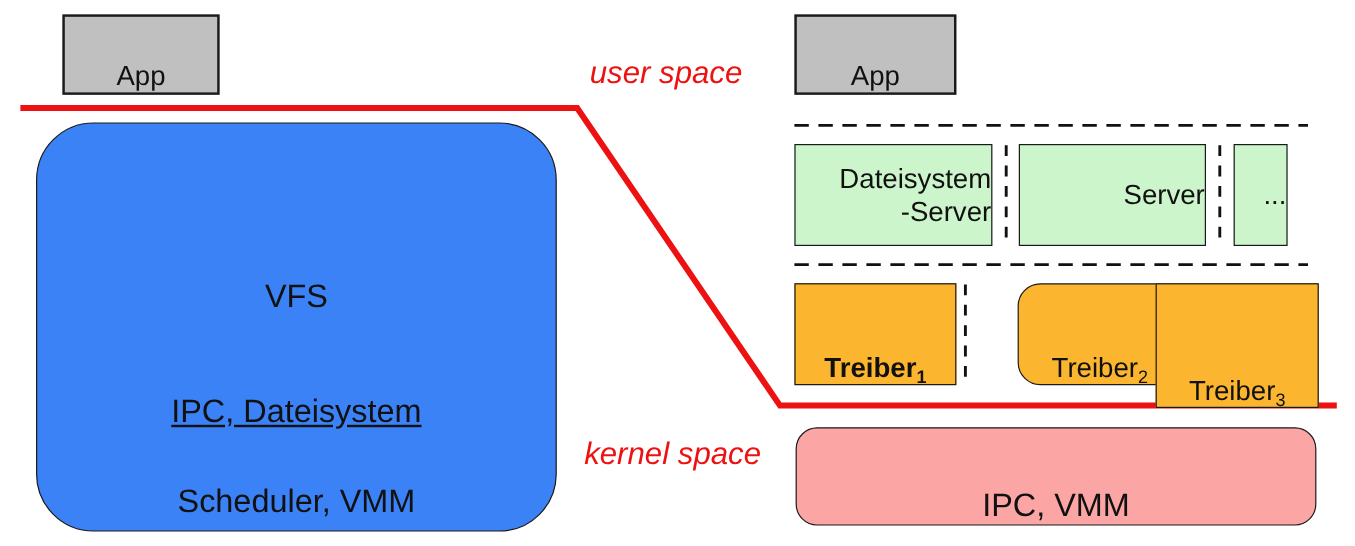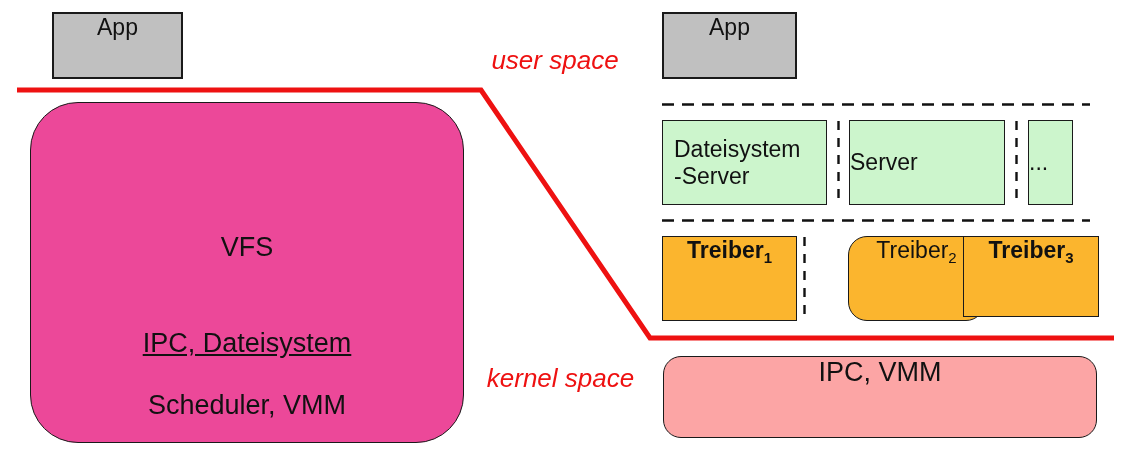--- a/index.html
+++ b/index.html
@@ -3,25 +3,25 @@
 <meta charset="utf-8">
 <style>
   html,body{margin:0;padding:0;background:#fff;}
   .canvas{
     position:relative;width:1129px;height:455px;background:#fff;overflow:hidden;
     font-family:"Liberation Sans", sans-serif;color:#111;
   }
   .canvas svg{position:absolute;left:0;top:0;}
   .box{
     position:absolute;box-sizing:border-box;border:2px solid #1a1a1a;
-    display:flex;align-items:flex-start;justify-content:center;text-align:center;
+    display:flex;align-items:flex-end;justify-content:center;text-align:center;
   }
   .app{background:var(--gray,#c0c0c0);font-size:23px;}
   .monolith{
-    left:30px;top:102px;width:434px;height:341px;background:#ec4899;
+    left:30px;top:102px;width:434px;height:341px;background:#3b82f6;
     border:1.7px solid #1a1a1a;border-radius:48px;display:block;
   }
   .layer{
     position:absolute;left:0;width:100%;text-align:center;
     font-size:27px;line-height:30px;
   }
   .server{background:var(--green,#ccf5cc);border:1.7px solid #1a1a1a;
     flex-direction:column;font-size:23px;line-height:27px;}
   .driver{background:var(--orange,#fbb52e);border:1.7px solid #1a1a1a;font-size:23px;}
   .sub{font-size:15px;position:relative;bottom:-5px;}
@@ -57,21 +57,21 @@
     <polyline points="17,90 481,90 650,338 1114,338" fill="none" stroke-width="5" stroke="#ee1111"></polyline>
   </svg>
 
   <div class="box app" style="left:52px;top:12px;width:131px;height:67px;">
     <span>App</span>
   </div>
 
   <div class="box monolith">
     <div class="layer" style="top:129px;">VFS</div>
     <div class="layer" style="top:225px;text-decoration:underline;">IPC, Dateisystem</div>
-    <div class="layer" style="top:287px;">Scheduler, VMM</div>
+    <div class="layer" style="top:300px;">Scheduler, VMM</div>
 
   </div>
 
   <div class="space-label" style="left:480px;top:45px;width:150px;">user space</div>
   <div class="space-label" style="left:478px;top:363px;width:165px;">kernel space</div>
 
   <div class="box app" style="left:662px;top:12px;width:135px;height:67px;">
     <span>App</span>
   </div>
 
@@ -85,21 +85,21 @@
   <div class="box server" style="left:1028px;top:120px;width:45px;height:85px;">
     <span>...</span>
   </div>
 
   <div class="box driver" style="left:662px;top:236px;width:135px;height:85px;font-weight:bold;">
     <span><span>Treiber</span><span class="sub">1</span></span>
   </div>
   <div class="box driver" style="left:848px;top:236px;width:137px;height:85px;border-radius:19px;">
     <span><span>Treiber</span><span class="sub">2</span></span>
   </div>
-  <div class="box driver" style="left:963px;top:236px;width:136px;height:81px;font-weight:bold;">
+  <div class="box driver" style="left:963px;top:236px;width:136px;height:104px;">
     <span><span>Treiber</span><span class="sub">3</span></span>
   </div>
 
   <div class="box kernelbox">
     <span>IPC, VMM</span>
   </div>
 
 </div>
 
 </body></html>

